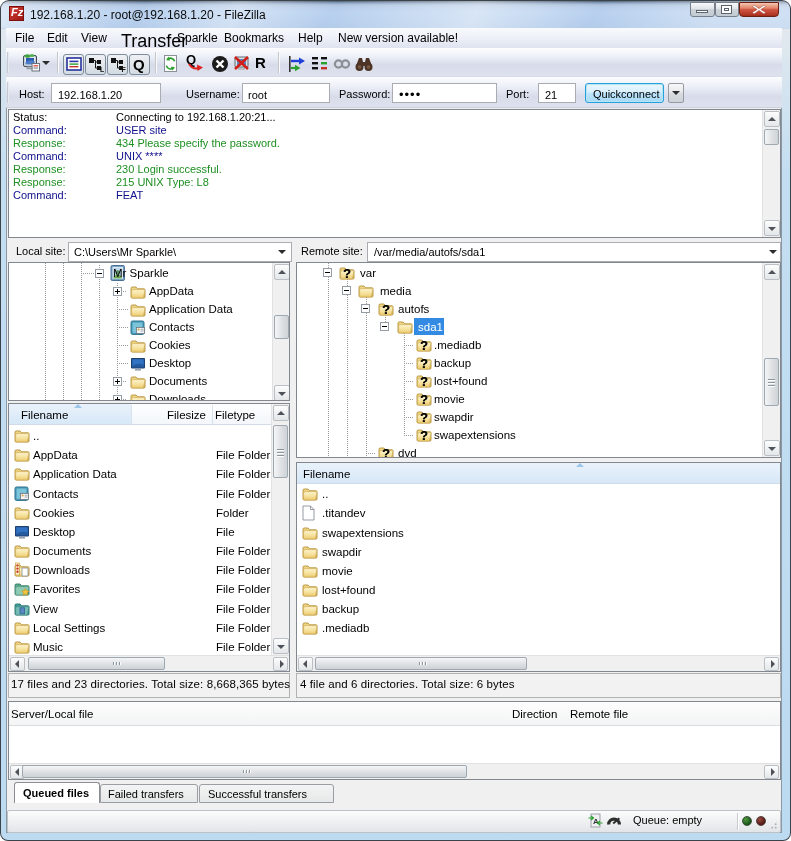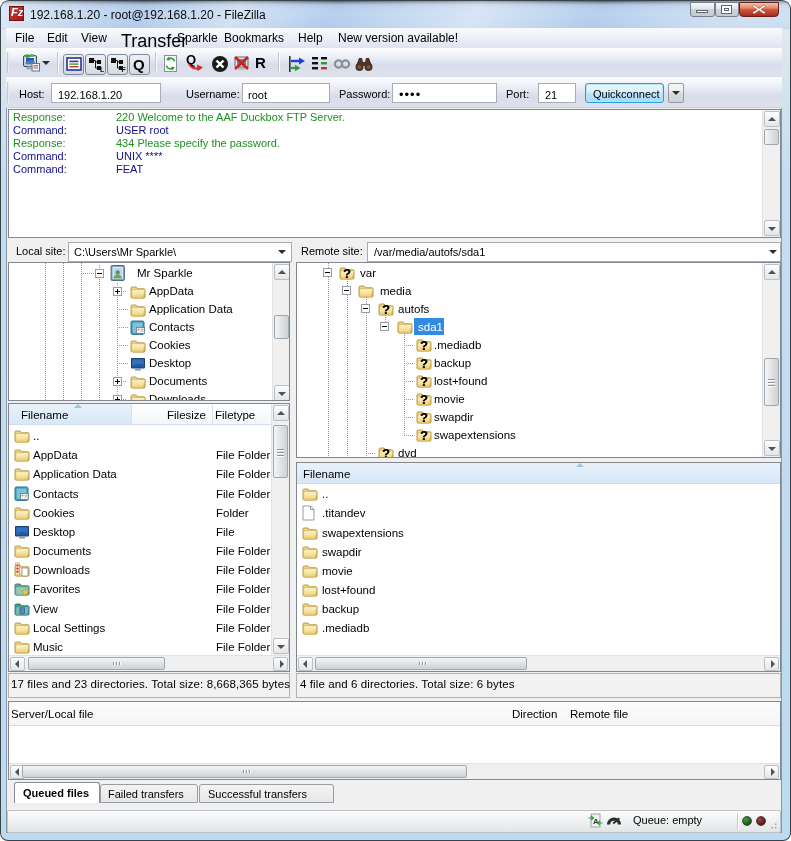--- a/index.html
+++ b/index.html
@@ -207,24 +207,26 @@
 <div class="tl" style="left:506px;top:88px">Port:</div>
 <div class="a" style="left:538px;top:83px;width:38px;height:20px;background:#fff;border:1px solid #aaacb2"></div>
 <div class="tl" style="left:545px;top:89px">21</div>
 <div class="a" style="left:585px;top:83px;width:79px;height:20px;border:1px solid #26a0da;border-radius:3px;background:linear-gradient(180deg,#eaf6fd,#d9f0fc 45%,#bee6fd 50%,#a7d9f5);box-shadow:0 0 0 1px #b6e4f2 inset"></div>
 <div class="tl" style="left:593px;top:88px">Quickconnect</div>
 <div class="a" style="left:668px;top:83px;width:16px;height:20px;background:linear-gradient(180deg,#f7f8f9,#e8eaec 45%,#d8dce0 50%,#ccd2d7);border:1px solid #959ba1;border-radius:2px"></div>
 <div class="arrD" style="left:672px;top:91px;border-left-width:4px;border-right-width:4px;border-top-color:#2c2c2c"></div>
 
 <div class="pane" id="log" style="left:8px;top:109px;width:773px;height:129px;overflow:hidden">
  <div style="position:absolute;left:0;top:1px;width:754px">
-  <div class="logrow"><span class="lab" style="color:#1e9022">Response:</span><span class="msg" style="color:#1e9022">220 Welcome to the AAF Duckbox FTP Server.</span></div>
-  <div class="logrow"><span class="lab" style="color:#10108c">Command:</span><span class="msg" style="color:#10108c">USER root</span></div>
+  <div class="logrow"><span class="lab" style="color:#000">Status:</span><span class="msg" style="color:#000">Connecting to 192.168.1.20:21...</span></div>
+  <div class="logrow"><span class="lab" style="color:#10108c">Command:</span><span class="msg" style="color:#10108c">USER site</span></div>
   <div class="logrow"><span class="lab" style="color:#1e9022">Response:</span><span class="msg" style="color:#1e9022">434 Please specify the password.</span></div>
   <div class="logrow"><span class="lab" style="color:#10108c">Command:</span><span class="msg" style="color:#10108c">UNIX ****</span></div>
+  <div class="logrow"><span class="lab" style="color:#1e9022">Response:</span><span class="msg" style="color:#1e9022">230 Login successful.</span></div>
+  <div class="logrow"><span class="lab" style="color:#1e9022">Response:</span><span class="msg" style="color:#1e9022">215 UNIX Type: L8</span></div>
   <div class="logrow"><span class="lab" style="color:#10108c">Command:</span><span class="msg" style="color:#10108c">FEAT</span></div>
  </div>
  <div class="sbV" style="left:753px;top:0;width:18px;height:127px;border-left:1px solid #e2e2e2">
   <div class="sbBtn" style="left:1px;top:1px;width:16px;height:16px"></div>
   <div class="arrU" style="left:5px;top:7px"></div>
   <div class="thumbV" style="top:19px;height:16px"></div>
   <div class="sbBtn" style="left:1px;bottom:1px;width:16px;height:16px"></div>
   <div class="arrD" style="left:5px;bottom:6px"></div>
  </div>
 </div>
@@ -269,21 +271,21 @@
       <i class="h"></i>
       <i class="v"></i>
     </div>
 
  <svg class="a" style="left:101px;top:2px" width="16" height="16" viewBox="0 0 16 16">
   <rect x="1" y="0.5" width="13.4" height="15" rx="1.2" fill="#7aa3c4" stroke="#4a6f94"></rect>
   <rect x="3" y="2.5" width="9.4" height="11" fill="#bcd6ea" stroke="#eef4f8" stroke-width="0.8"></rect>
   <path d="M7.7 5.2 a2.1 2.1 0 0 1 2.1 2.1 v0.4 a2.1 2.1 0 0 1 -4.2 0 v-0.4 a2.1 2.1 0 0 1 2.1 -2.1" fill="#5b8f5b"></path>
   <path d="M3.4 13.5 Q4 9.8 7.7 9.8 Q11.4 9.8 12 13.5 Z" fill="#6aa854"></path>
  </svg>
- <div class="treerow" style="left:128px;top:4px">Mr Sparkle</div>
+ <div class="treerow" style="left:104px;top:4px">Mr Sparkle</div>
  <svg class="a" style="left:121px;top:21px" width="16" height="16">
       <use href="#folder"></use>
     </svg>
  <div class="treerow" style="left:140px;top:22px">AppData</div>
  <svg class="a" style="left:121px;top:39px" width="16" height="16">
       <use href="#folder"></use>
     </svg>
  <div class="treerow" style="left:140px;top:40px">Application Data</div>
  <svg class="a" style="left:121px;top:57px" width="16" height="16" viewBox="0 0 16 16">
   <rect x="1" y="1" width="13" height="13.4" rx="1.5" fill="#4a9ab8" stroke="#2c7290"></rect>

